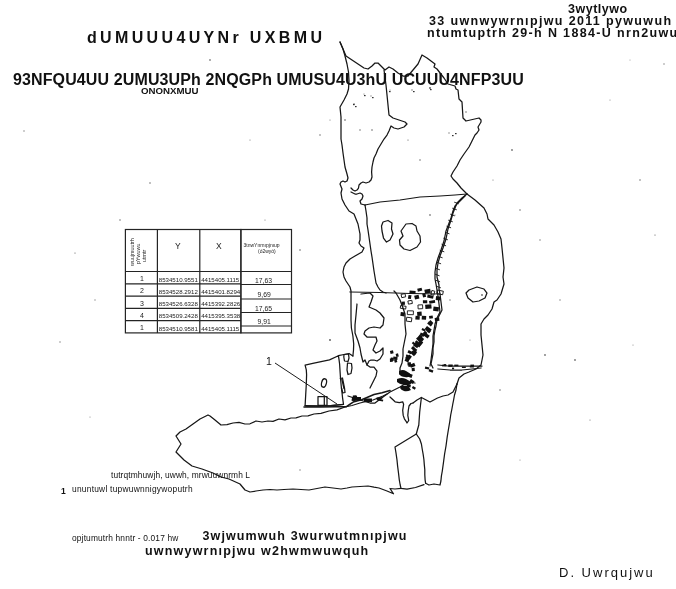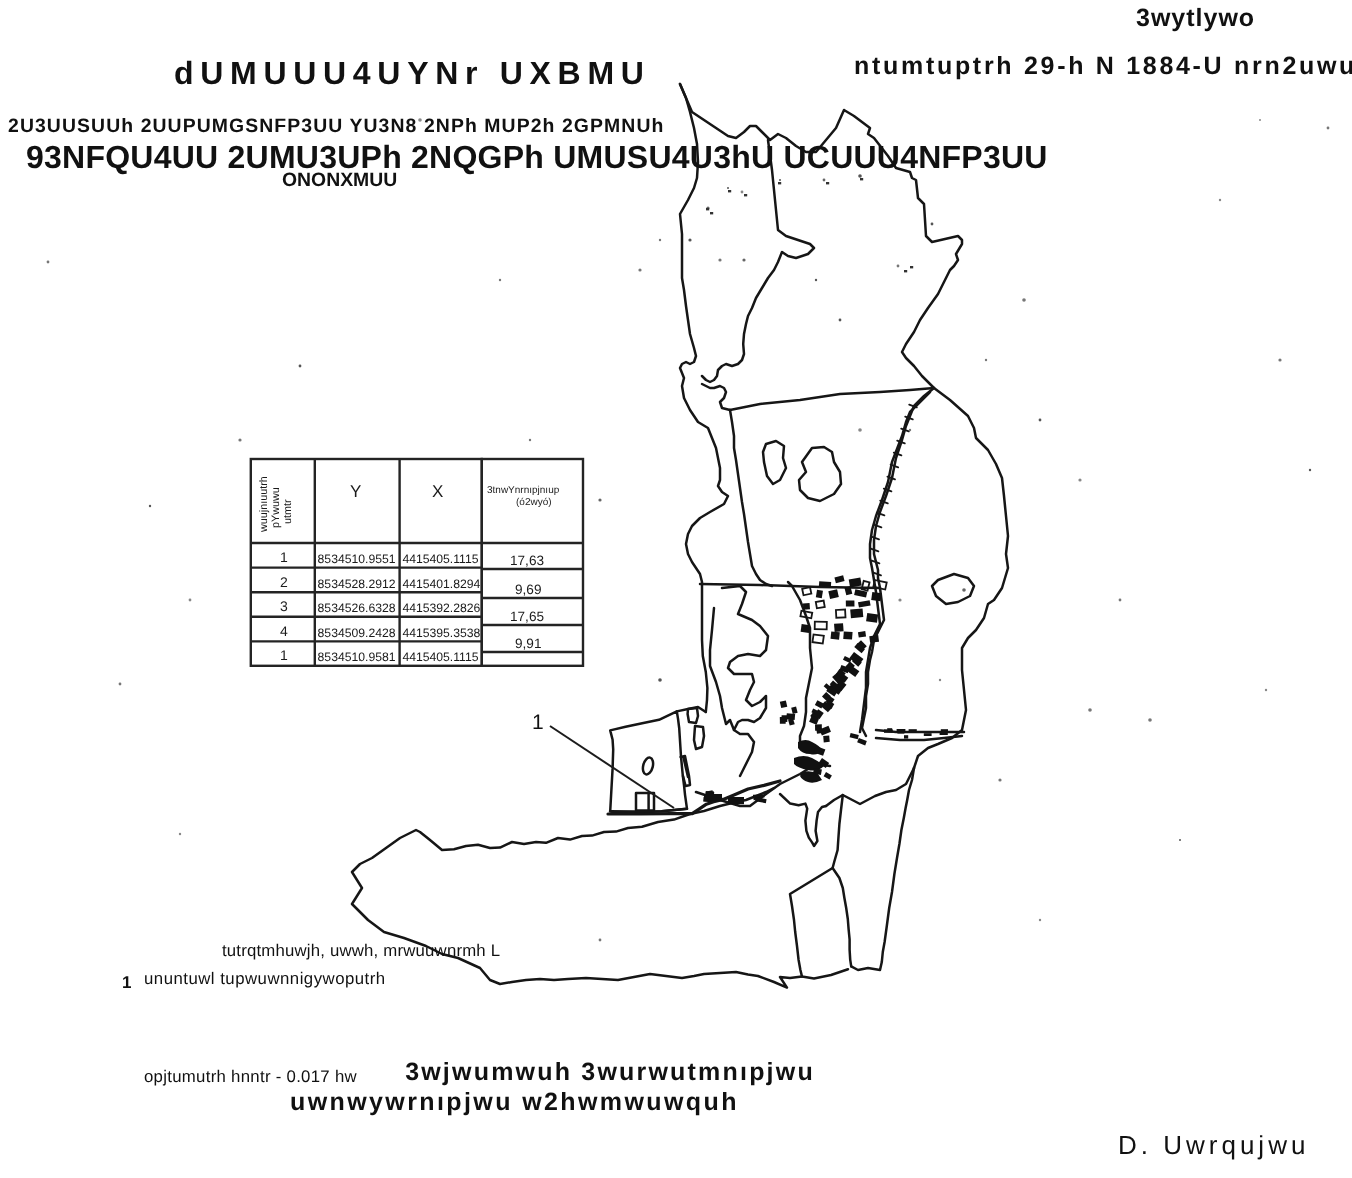--- a/index.html
+++ b/index.html
@@ -305,28 +305,28 @@
 <rect x="452" y="135" width="1.6" height="1.2" fill="#333"></rect>
 </g>
 
 <line x1="275" y1="363" x2="337" y2="404" stroke="#1c1c1c" stroke-width="1"></line>
 
 <text x="266" y="364.5" font-size="10.5" fill="#111">1</text>
 </svg>
 
 <div class="t" style="left:87px;top:29px;font-size:16px;font-weight:bold;letter-spacing:3.35px;">dUMUUU4UYNr UXBMU</div>
 
-<div class="t" style="left:4px;top:58px;font-size:9.7px;font-weight:bold;letter-spacing:0.55px;">2U3UUSUUh 2UUPUMGSNFP3UU YU3N8 2NPh MUP2h 2GPMNUh</div>
 
 <div class="t" style="left:13px;top:70.5px;font-size:16px;font-weight:bold;letter-spacing:0.12px;">93NFQU4UU 2UMU3UPh 2NQGPh UMUSU4U3hU UCUUU4NFP3UU</div>
 
 <div class="t" style="left:141px;top:84.5px;font-size:9.7px;font-weight:bold;">ONONXMUU</div>
 
 <div class="t" style="left:535px;top:2px;font-weight:bold;font-size:12.5px;letter-spacing:0.5px;margin-left:33px;">3wytlywo</div>
 
+<div class="t" style="left:429px;top:14px;font-weight:bold;font-size:12.5px;letter-spacing:1.35px;">33 uwnwywrnıpjwu 2011 pywuwuh</div>
 
 <div class="t" style="left:427px;top:26px;font-weight:bold;font-size:12.5px;letter-spacing:1.35px;">ntumtuptrh 29-h N 1884-U nrn2uwu</div>
 
 <div class="t" style="left:61px;top:486px;font-weight:bold;font-size:8.5px;">1</div>
 
 <div class="t" style="left:80px;top:470px;font-size:8.4px;letter-spacing:0.1px;padding-left:31px;">tutrqtmhuwjh, uwwh, mrwuuwnrmh L</div>
 
 <div class="t" style="left:72px;top:483.5px;font-size:8.4px;letter-spacing:0.25px;">ununtuwl tupwuwnnigywoputrh</div>
 
 <div class="t" style="left:72px;top:497px;font-size:8.4px;letter-spacing:0.15px;margin-top:36px;">opjtumutrh hnntr - 0.017 hw</div>

